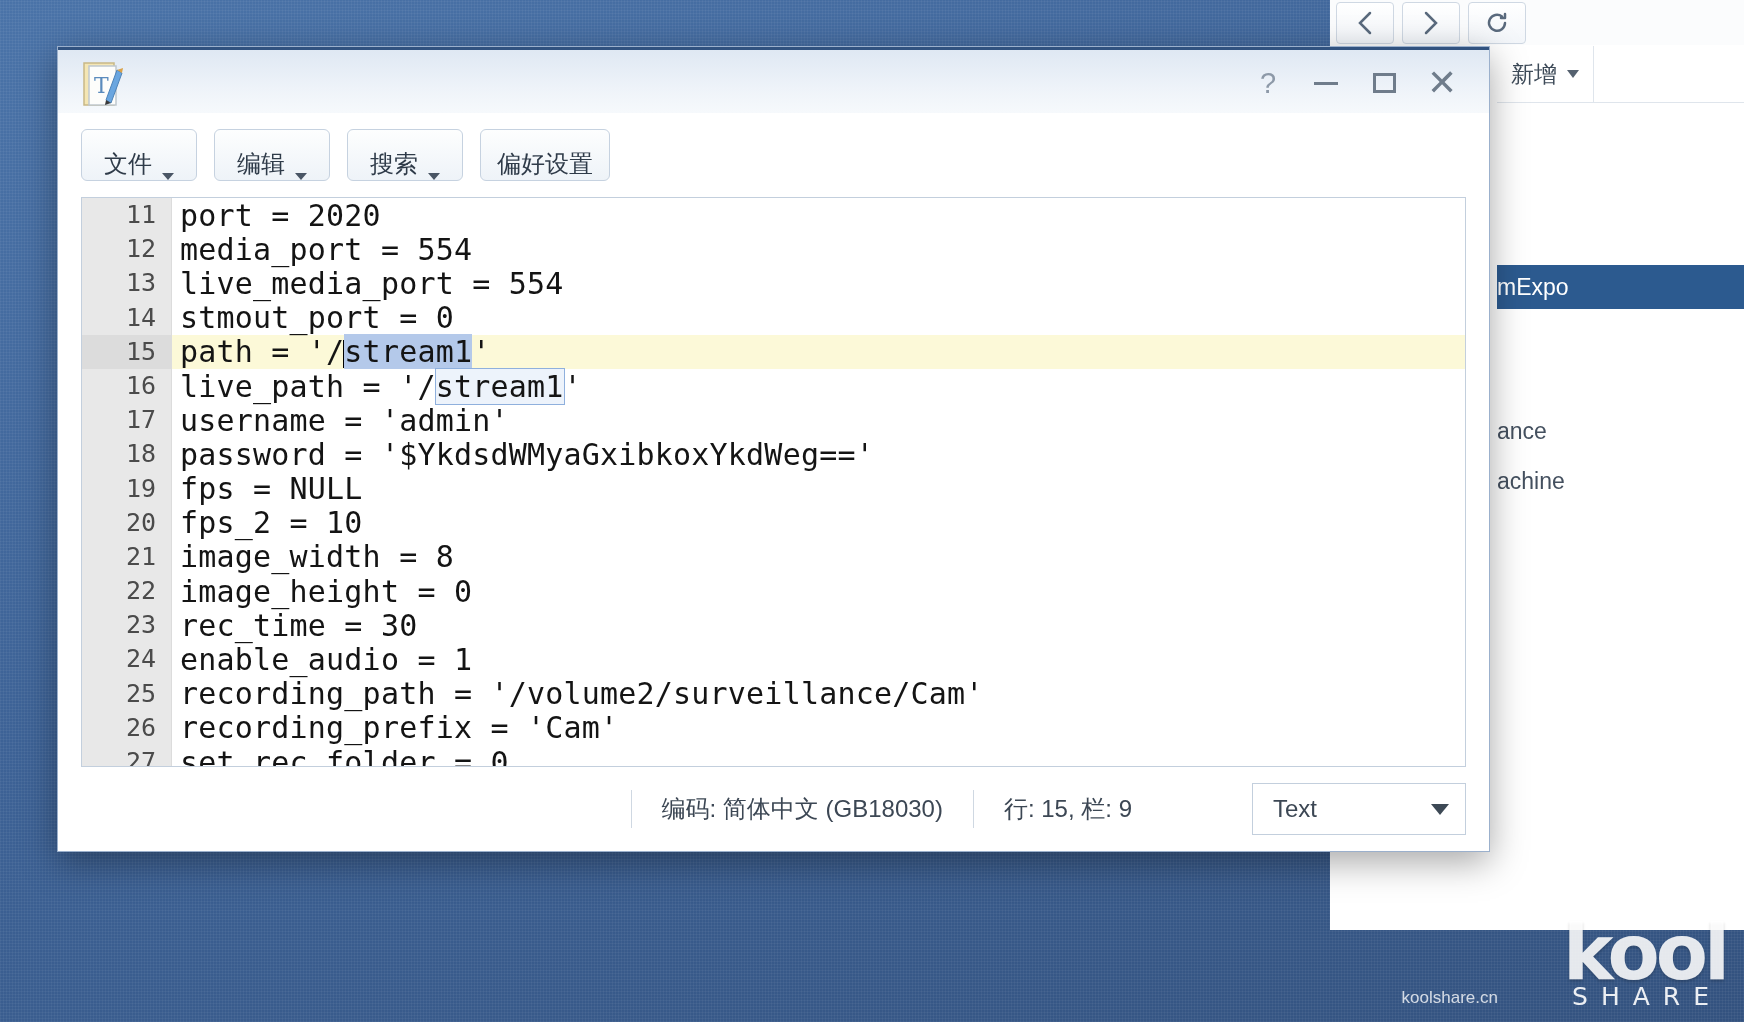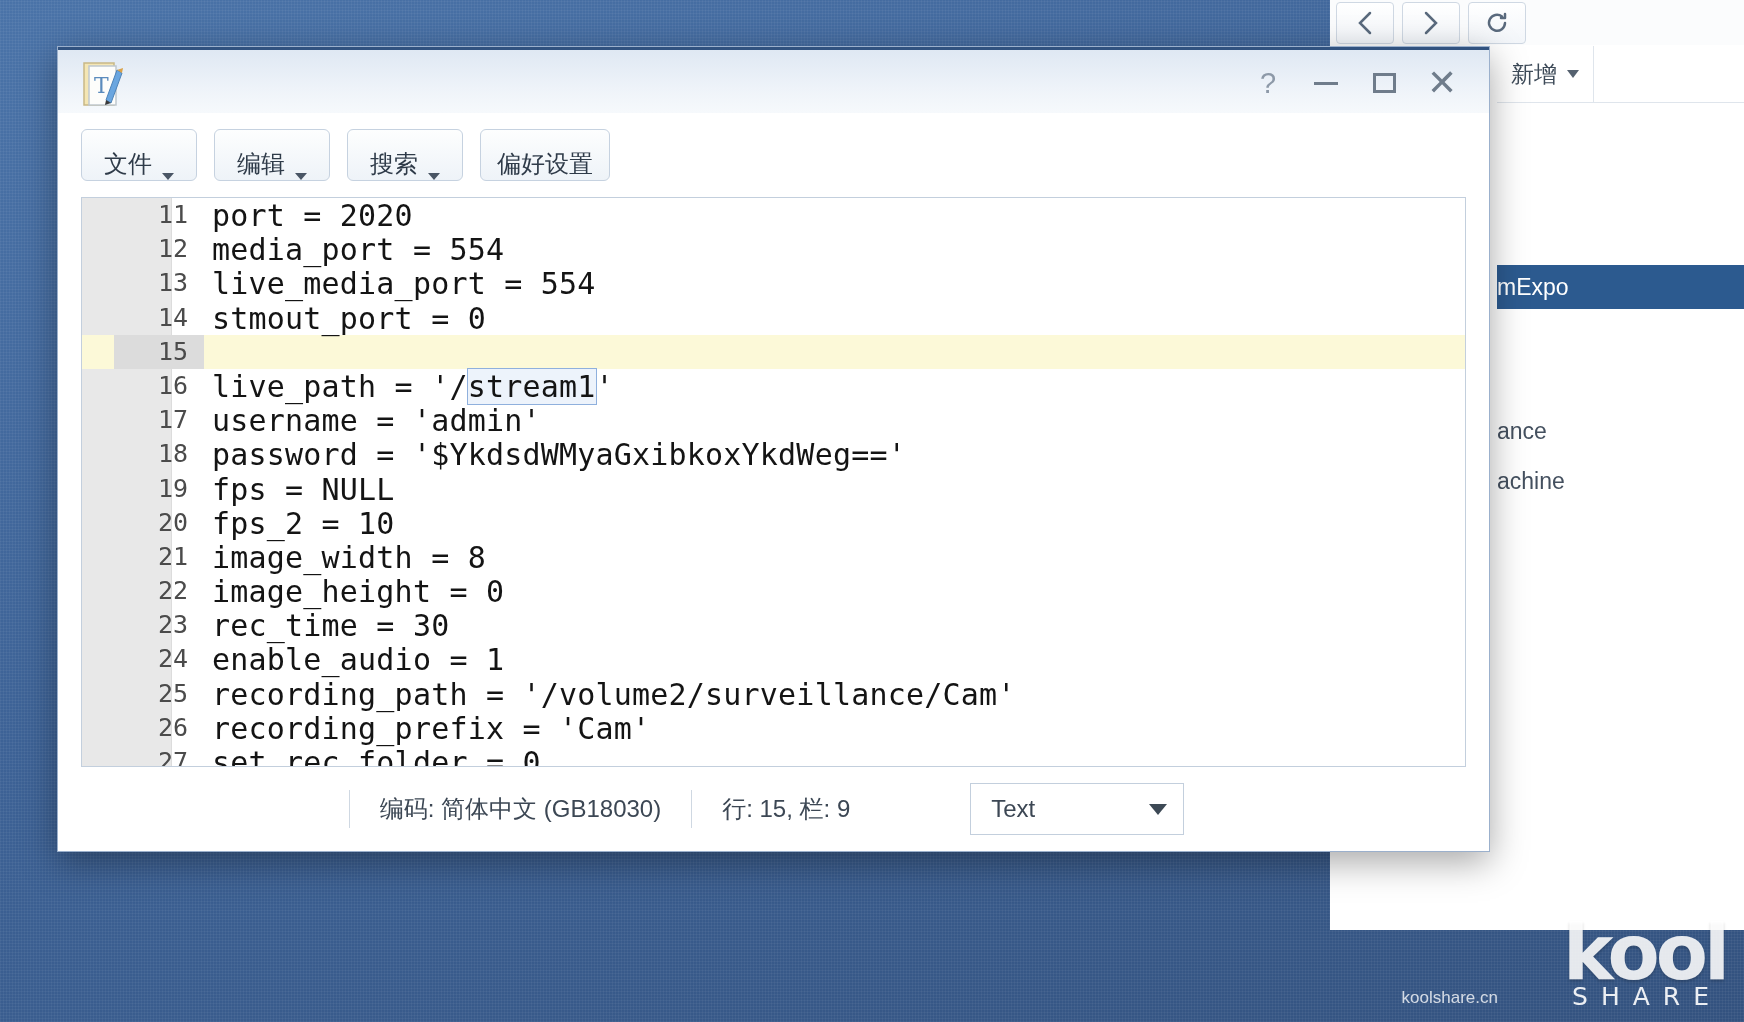--- a/index.html
+++ b/index.html
@@ -191,22 +191,21 @@
     background: #e8e8e8;
     border-right: 1px solid #dcdcdc;
   }
   .code-rows {
     position: absolute; left: 0; top: 0; right: 0; top: 0;
   }
   .code-row {
     position: relative;
     height: 34.2px;
     display: flex;
-    align-items: flex-start;
-    padding-left: 32px;
+    align-items: center;
   }
   .code-row.highlight .ln-bg {
     position: absolute; left: 0; right: 0; top: 0; bottom: 0;
     background: #fcf9d8;
   }
   .code-row.highlight .ln-num {
     background: #dcdcdc;
   }
   .ln-num {
     position: relative;
@@ -247,21 +246,21 @@
     background: #000000;
     vertical-align: -6px;
     margin: 0 -1px;
   }
 
   .statusbar {
     position: relative;
     flex: 1;
     display: flex;
     align-items: center;
-    justify-content: center;
+    justify-content: flex-end;
     padding-right: 23px;
     gap: 0;
     padding-left: 9px;
   }
   .status-item {
     font-size: 24px;
     color: #3c4754;
     padding: 0 30px;
     border-left: 1px solid #cfd8e2;
     line-height: 38px;
@@ -399,20 +398,21 @@
           <div class="ln-num">13</div>
           <div class="ln-text">live_media_port = 554</div>
         </div>
         <div class="code-row">
           <div class="ln-num">14</div>
           <div class="ln-text">stmout_port = 0</div>
         </div>
         <div class="code-row highlight">
           <div class="ln-bg"></div>
           <div class="ln-num">15</div>
+          <div class="ln-text">path = '/<span class="caret-bar"></span><span class="sel-hl">stream1</span>'</div>
         </div>
         <div class="code-row">
           <div class="ln-num">16</div>
           <div class="ln-text">live_path = '/<span class="match-hl">stream1</span>'</div>
         </div>
         <div class="code-row">
           <div class="ln-num">17</div>
           <div class="ln-text">username = 'admin'</div>
         </div>
         <div class="code-row">

